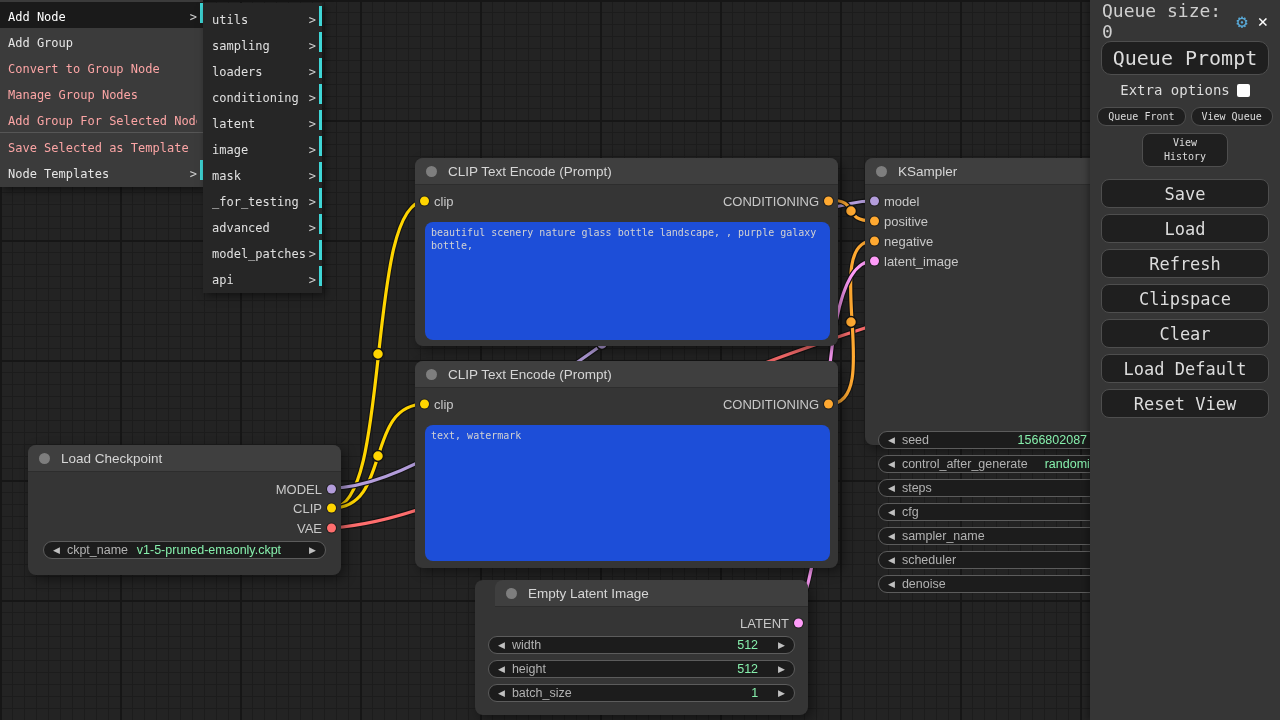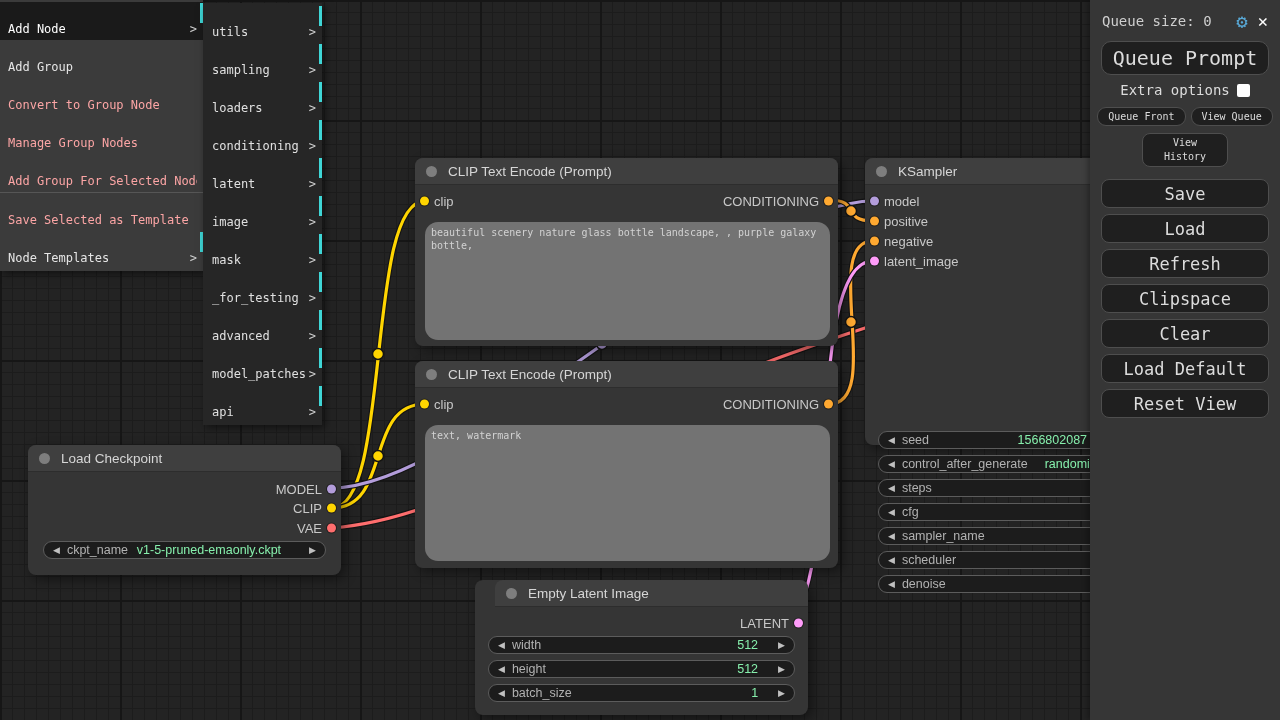--- a/index.html
+++ b/index.html
@@ -32,47 +32,47 @@
     transform:translateY(-50%);box-shadow:0 0 0 1px rgba(0,0,0,.4);}
   .in .pdot{left:5px;}.out .pdot{right:5px;}
   .widget{position:absolute;left:13px;right:13px;height:18px;background:#1c1c1c;
     border:1px solid #5c5c5c;border-radius:9px;display:flex;align-items:center;
     padding:0 9px;font-size:12.5px;box-sizing:border-box;overflow:hidden;white-space:nowrap;}
   .warr{color:#c0c0c0;font-size:9px;line-height:1;flex:none;}
   .wlabel{color:#b2b2b2;margin-left:7px;}
   .wspace{flex:1;}
   .wval{color:#86efac;margin-right:7px;}
   .wval.seed-val{margin-right:23px;}
-  .node-text{position:absolute;left:10px;right:8px;background:#737373;border-radius:13px;
+  .node-text{position:absolute;left:10px;right:8px;background:#1d4ed8;border-radius:8px;
     color:#d2d2d2;font-family:"DejaVu Sans Mono",monospace;font-size:10px;line-height:13px;
     padding:4px 6px;box-sizing:border-box;white-space:pre-wrap;word-break:break-word;overflow:hidden;}
   .lc-widget{left:15px;right:15px;}
 
   
   .ctx{position:absolute;left:0;top:0;width:203px;background:#3b3b3b;z-index:30;
     font-family:"DejaVu Sans Mono",monospace;font-size:12px;color:#e6e6e6;
     padding:2px 0;box-shadow:3px 3px 8px rgba(0,0,0,.5);box-sizing:border-box;}
-  .mi{position:relative;height:22px;line-height:22px;display:flex;padding:16px 6px 0 8px;}
+  .mi{position:relative;height:22px;line-height:22px;display:flex;padding:4px 6px 0 8px;}
   .mi .mi-label{flex:1;white-space:nowrap;overflow:hidden;}
   .mi .mi-arrow{width:10px;text-align:right;color:#d0d0d0;}
   .mi.active{background:#1a1a1a;color:#fff;}
   .mi.disabled{color:#fca5a5;}
   .mi.sep{border-top:1px solid #565656;}
   .mi-bar{position:absolute;right:0;top:1px;width:3.5px;height:20px;}
   .sub{position:absolute;left:203px;top:3px;width:119px;background:#262626;z-index:31;
     font-family:"DejaVu Sans Mono",monospace;font-size:12px;color:#e0e0e0;
     padding:2px 0;box-shadow:3px 3px 8px rgba(0,0,0,.5);box-sizing:border-box;}
   .sub .mi{padding-left:9px;}
 
   
   .sidebar{position:absolute;right:0;top:0;width:190px;height:720px;background:#363636;
     z-index:20;font-family:"DejaVu Sans Mono",monospace;box-shadow:-2px 0 6px rgba(0,0,0,.35);
     box-sizing:border-box;padding-top:6px;}
   .q-row{display:flex;align-items:center;height:26px;margin:2px 12px 0 12px;}
-  .q-label{flex:1;font-size:14px;color:#cfcfcf;}
+  .q-label{flex:1;font-size:18px;color:#cfcfcf;}
   .gear{font-size:19px;margin-right:10px;cursor:pointer;}
   .xclose{font-size:17px;color:#ffffff;font-weight:bold;cursor:pointer;}
   .sbtn{display:block;background:#1f1f1f;border:1px solid #4e4e4e;color:#dcdcdc;
     font-family:"DejaVu Sans Mono",monospace;border-radius:8px;cursor:pointer;}
   .qp-btn{width:168px;height:34px;margin:7px auto 4px auto;font-size:20px;border-radius:10px;}
   .extra-row{display:flex;justify-content:center;align-items:center;height:22px;
     font-size:14px;color:#dcdcdc;margin-top:4px;}
   .chk{width:13px;height:13px;background:#ffffff;border-radius:2px;margin-left:7px;cursor:pointer;}
   .row2{display:flex;gap:5px;justify-content:center;margin-top:6px;}
   .btn-sm{height:19px;padding:0 10px;font-size:10px;border-radius:9px;}

